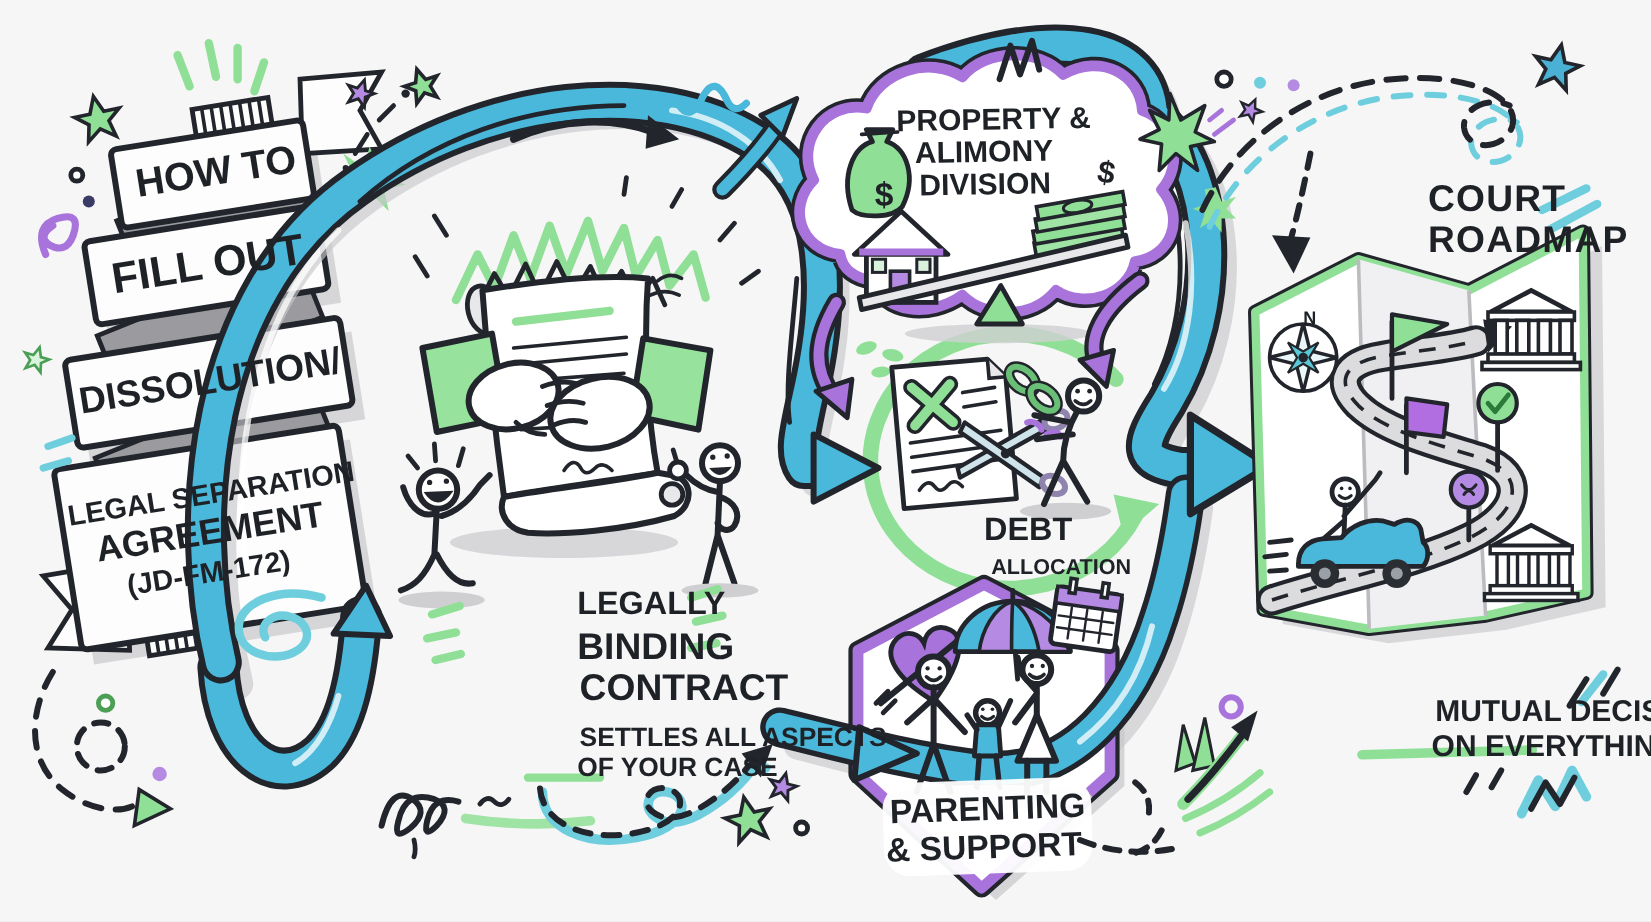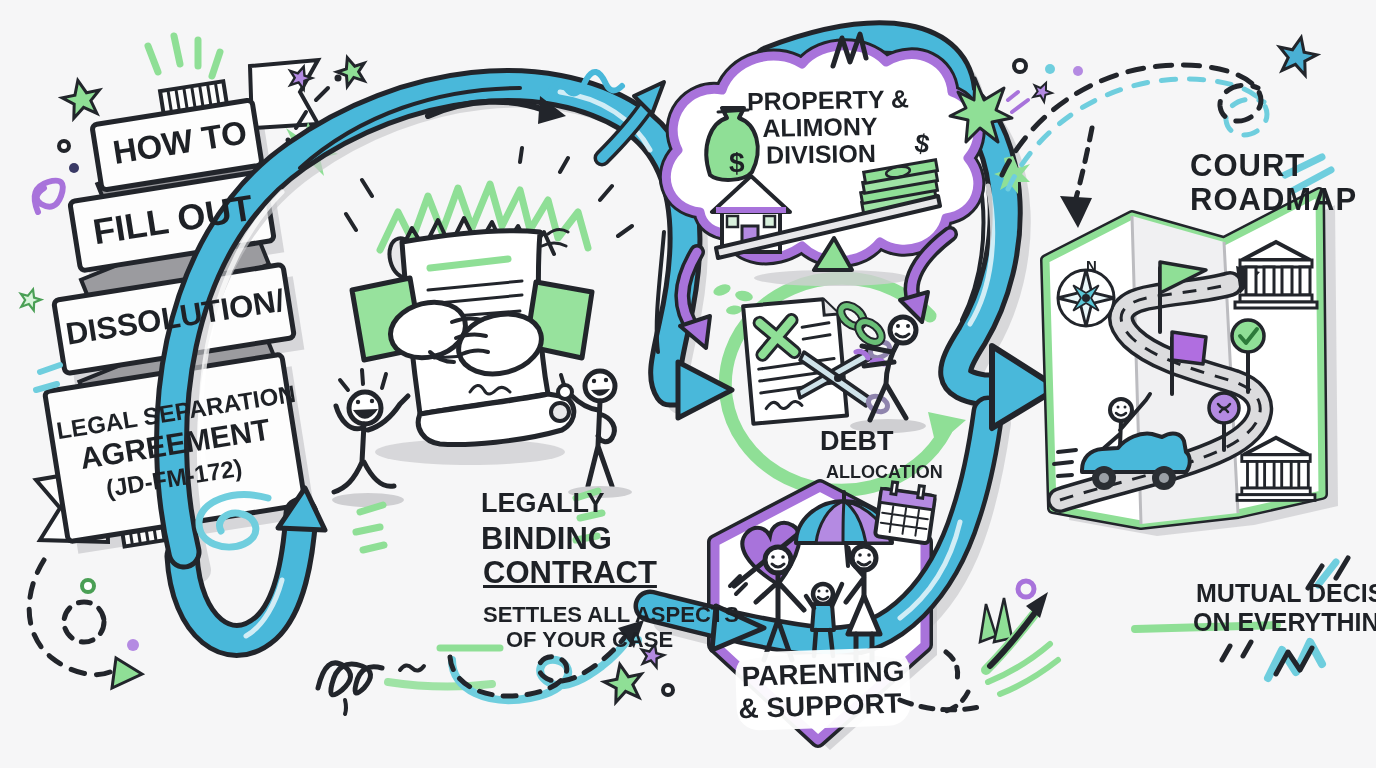--- a/index.html
+++ b/index.html
@@ -440,23 +440,23 @@
 
 <div class="t" style="left:180px;top:143px;font-size:33px;transform:translate(-50%,-50%) rotate(-9deg);">HOW TO</div>
 <div class="t" style="left:173px;top:220px;font-size:36px;transform:translate(-50%,-50%) rotate(-9deg);">FILL OUT</div>
 <div class="t" style="left:175px;top:318px;font-size:31px;transform:translate(-50%,-50%) rotate(-9deg);">DISSOLUTION/</div>
 <div class="t" style="left:176px;top:412px;font-size:24px;transform:translate(-50%,-50%) rotate(-9deg);">LEGAL SEPARATION</div>
 <div class="t" style="left:175px;top:444px;font-size:30px;transform:translate(-50%,-50%) rotate(-9deg);">AGREEMENT</div>
 <div class="t" style="left:174px;top:478px;font-size:24px;transform:translate(-50%,-50%) rotate(-9deg);">(JD-FM-172)</div>
 
 <div class="t" style="left:481px;top:489px;font-size:27px;">LEGALLY</div>
 <div class="t" style="left:481px;top:523px;font-size:31px;">BINDING</div>
-<div class="t" style="left:483px;top:557px;font-size:31px;text-decoration:underline;">CONTRACT</div>
+<div class="t" style="left:483px;top:557px;font-size:31px;">CONTRACT</div>
 <div class="t" style="left:483px;top:603px;font-size:22px;">SETTLES ALL ASPECTS</div>
-<div class="t" style="left:506px;top:628px;font-size:22px;">OF YOUR CASE</div>
+<div class="t" style="left:481px;top:628px;font-size:22px;">OF YOUR CASE</div>
 
 <div class="t" style="left:828px;top:100px;font-size:25px;transform:translate(-50%,-50%) rotate(-1deg);">PROPERTY &amp;</div>
 <div class="t" style="left:820px;top:127px;font-size:25px;transform:translate(-50%,-50%) rotate(-1deg);">ALIMONY</div>
 <div class="t" style="left:821px;top:154px;font-size:25px;transform:translate(-50%,-50%) rotate(-1deg);">DIVISION</div>
 
 <div class="t" style="left:820px;top:427px;font-size:27px;">DEBT</div>
 <div class="t" style="left:826px;top:463px;font-size:18px;">ALLOCATION</div>
 
 <div class="t" style="left:823px;top:674px;font-size:28px;transform:translate(-50%,-50%) rotate(-2deg);">PARENTING</div>
 <div class="t" style="left:820px;top:706px;font-size:28px;transform:translate(-50%,-50%) rotate(-2deg);">&amp; SUPPORT</div>

